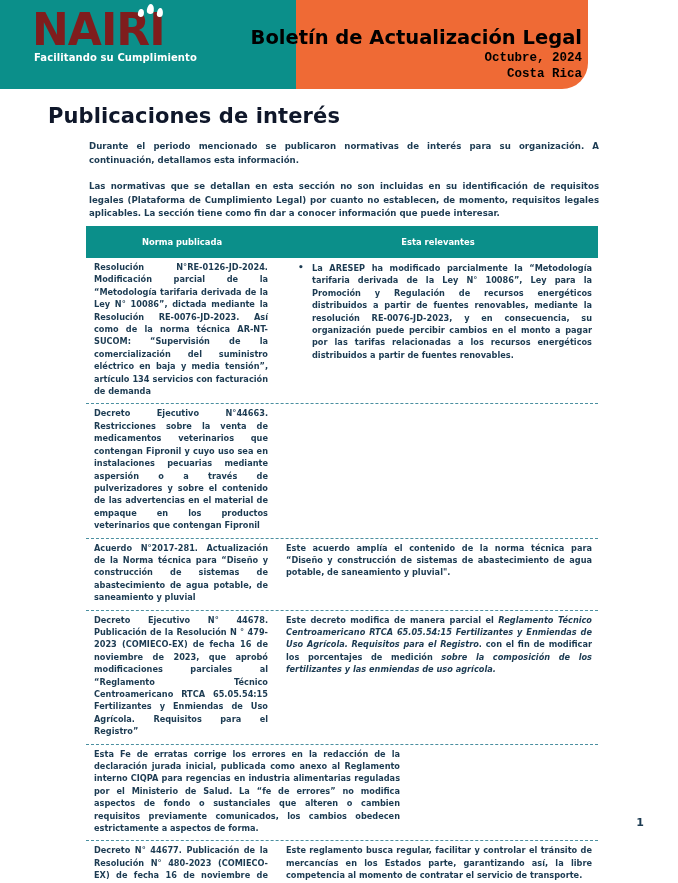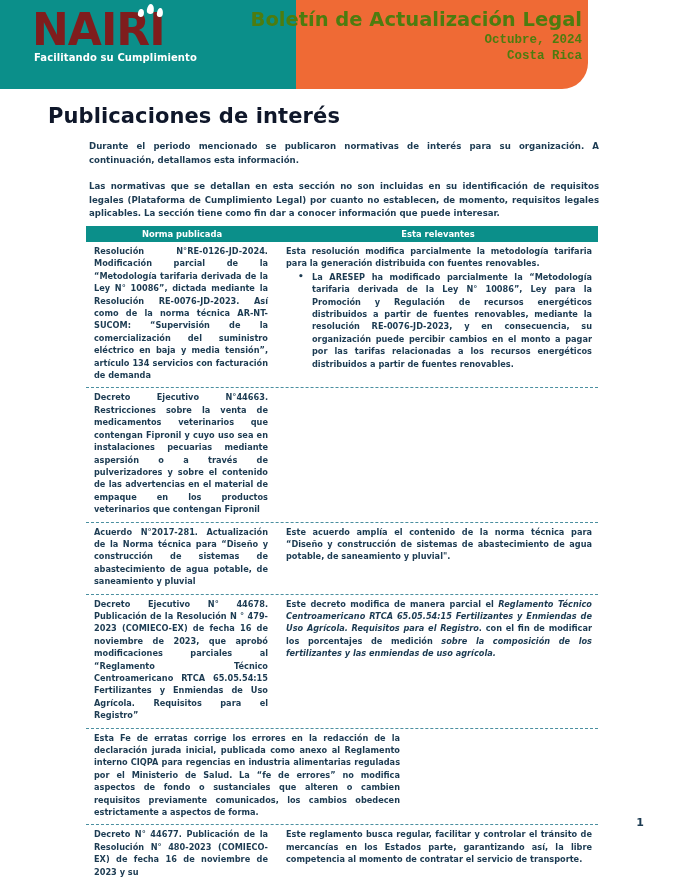--- a/index.html
+++ b/index.html
@@ -71,23 +71,23 @@
     font-family: "DejaVu Sans", sans-serif;
     font-size: 10px;
     font-weight: 600;
     color: #ffffff;
     letter-spacing: 0.1px;
     margin-top: -2px;
     margin-left: 2px;
   }
   .header-title {
     position: absolute;
-    right: 96px; top: 8px;
+    right: 96px; top: 26px;
     text-align: right;
-    color: #4d7c0f;
+    color: #000000;
   }
   .header-title .h-main {
     font-family: "DejaVu Sans", sans-serif;
     font-size: 19.5px;
     font-weight: 700;
     line-height: 24px;
     white-space: nowrap;
   }
   .header-title .h-sub {
     font-family: Liberation Mono, monospace;
@@ -126,21 +126,21 @@
 
   
   .table {
     position: absolute;
     left: 86px; top: 226px;
     width: 512px;
   }
   .thead {
     display: flex;
     background: #0b8f8a;
-    height: 16px;
+    height: 32px;
     align-items: center;
   }
   .th {
     font-family: "DejaVu Sans", sans-serif;
     font-size: 8.4px;
     font-weight: 700;
     color: #ffffff;
     text-align: center;
   }
   .th.col-a { width: 192px; }
@@ -243,21 +243,20 @@
   <div class="table">
 
     <div class="thead">
       <div class="th col-a">Norma publicada</div>
       <div class="th col-b">Esta relevantes</div>
     </div>
 
     <div class="row">
       <div class="cell-a">Resolución N°RE-0126-JD-2024. Modificación parcial de la “Metodología tarifaria derivada de la Ley N° 10086”, dictada mediante la Resolución RE-0076-JD-2023. Así como de la norma técnica AR-NT-SUCOM: “Supervisión de la comercialización del suministro eléctrico en baja y media tensión”, artículo 134 servicios con facturación de demanda</div>
       <div class="cell-b">
-        <p class="lead">Esta resolución modifica parcialmente la metodología tarifaria para la generación distribuida con fuentes renovables.</p>
         <ul>
           <li>La ARESEP ha modificado parcialmente la “Metodología tarifaria derivada de la Ley N° 10086”, Ley para la Promoción y Regulación de recursos energéticos distribuidos a partir de fuentes renovables, mediante la resolución RE-0076-JD-2023, y en consecuencia, su organización puede percibir cambios en el monto a pagar por las tarifas relacionadas a los recursos energéticos distribuidos a partir de fuentes renovables.</li>
         </ul>
       </div>
     </div>
 
     <div class="row">
       <div class="cell-a">Decreto Ejecutivo N°44663. Restricciones sobre la venta de medicamentos veterinarios que contengan Fipronil y cuyo uso sea en instalaciones pecuarias mediante aspersión o a través de pulverizadores y sobre el contenido de las advertencias en el material de empaque en los productos veterinarios que contengan Fipronil</div>
     </div>
 

